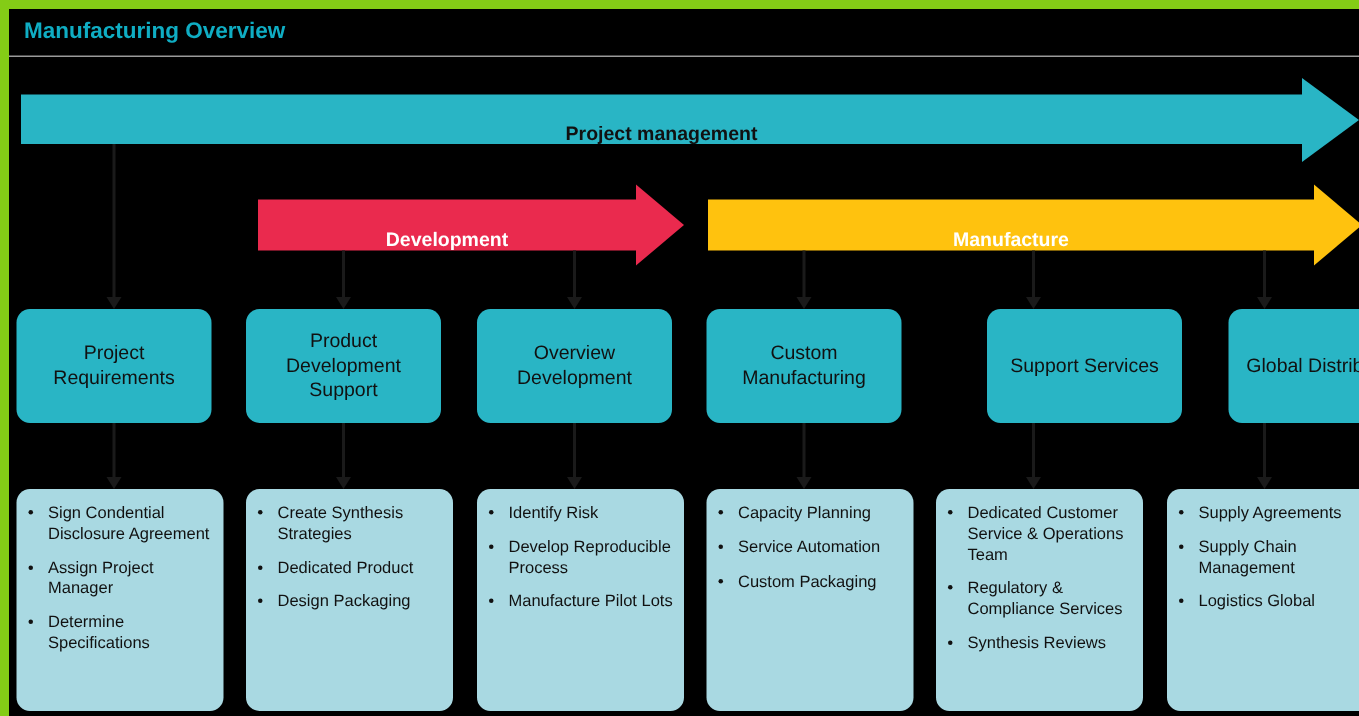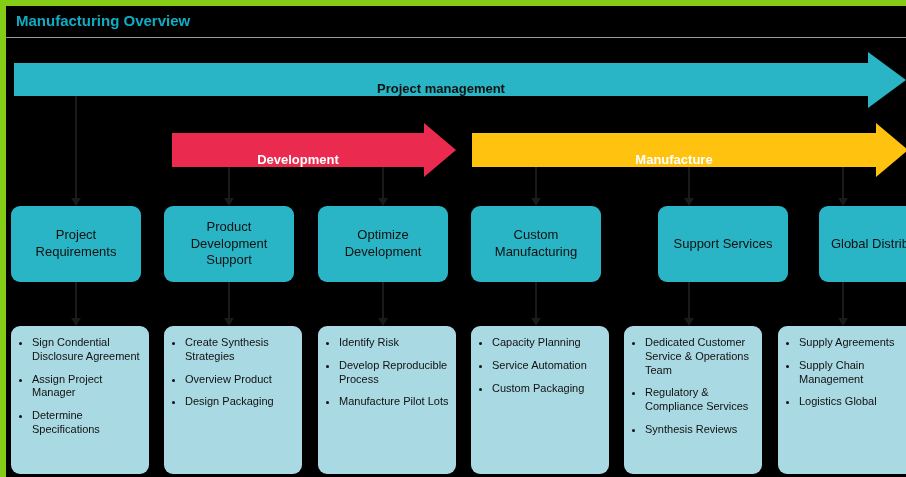--- a/index.html
+++ b/index.html
@@ -142,21 +142,21 @@
   <div class="varrow" style="left:682px; top:161px; height:31px;"></div>
   <div class="varrow" style="left:836px; top:161px; height:31px;"></div>
 
   <div class="stage-box" style="left:5px;">
     <span>Project Requirements</span>
   </div>
   <div class="stage-box" style="left:158px;">
     <span>Product Development Support</span>
   </div>
   <div class="stage-box" style="left:312px;">
-    <span>Optimize Development</span>
+    <span>Overview Development</span>
   </div>
   <div class="stage-box" style="left:465px;">
     <span>Custom Manufacturing</span>
   </div>
   <div class="stage-box" style="left:652px;">
     <span>Support Services</span>
   </div>
   <div class="stage-box" style="left:772px;margin-left:41px;">
     <span>Global Distribution</span>
   </div>
@@ -171,21 +171,21 @@
   <div class="detail-box" style="left:5px;">
     <ul>
       <li>Sign Condential Disclosure Agreement</li>
       <li>Assign Project Manager</li>
       <li>Determine Specifications</li>
     </ul>
   </div>
   <div class="detail-box" style="left:158px;">
     <ul>
       <li>Create Synthesis Strategies</li>
-      <li>Overview Product</li>
+      <li>Dedicated Product</li>
       <li>Design Packaging</li>
     </ul>
   </div>
   <div class="detail-box" style="left:312px;">
     <ul>
       <li>Identify Risk</li>
       <li>Develop Reproducible Process</li>
       <li>Manufacture Pilot Lots</li>
     </ul>
   </div>

